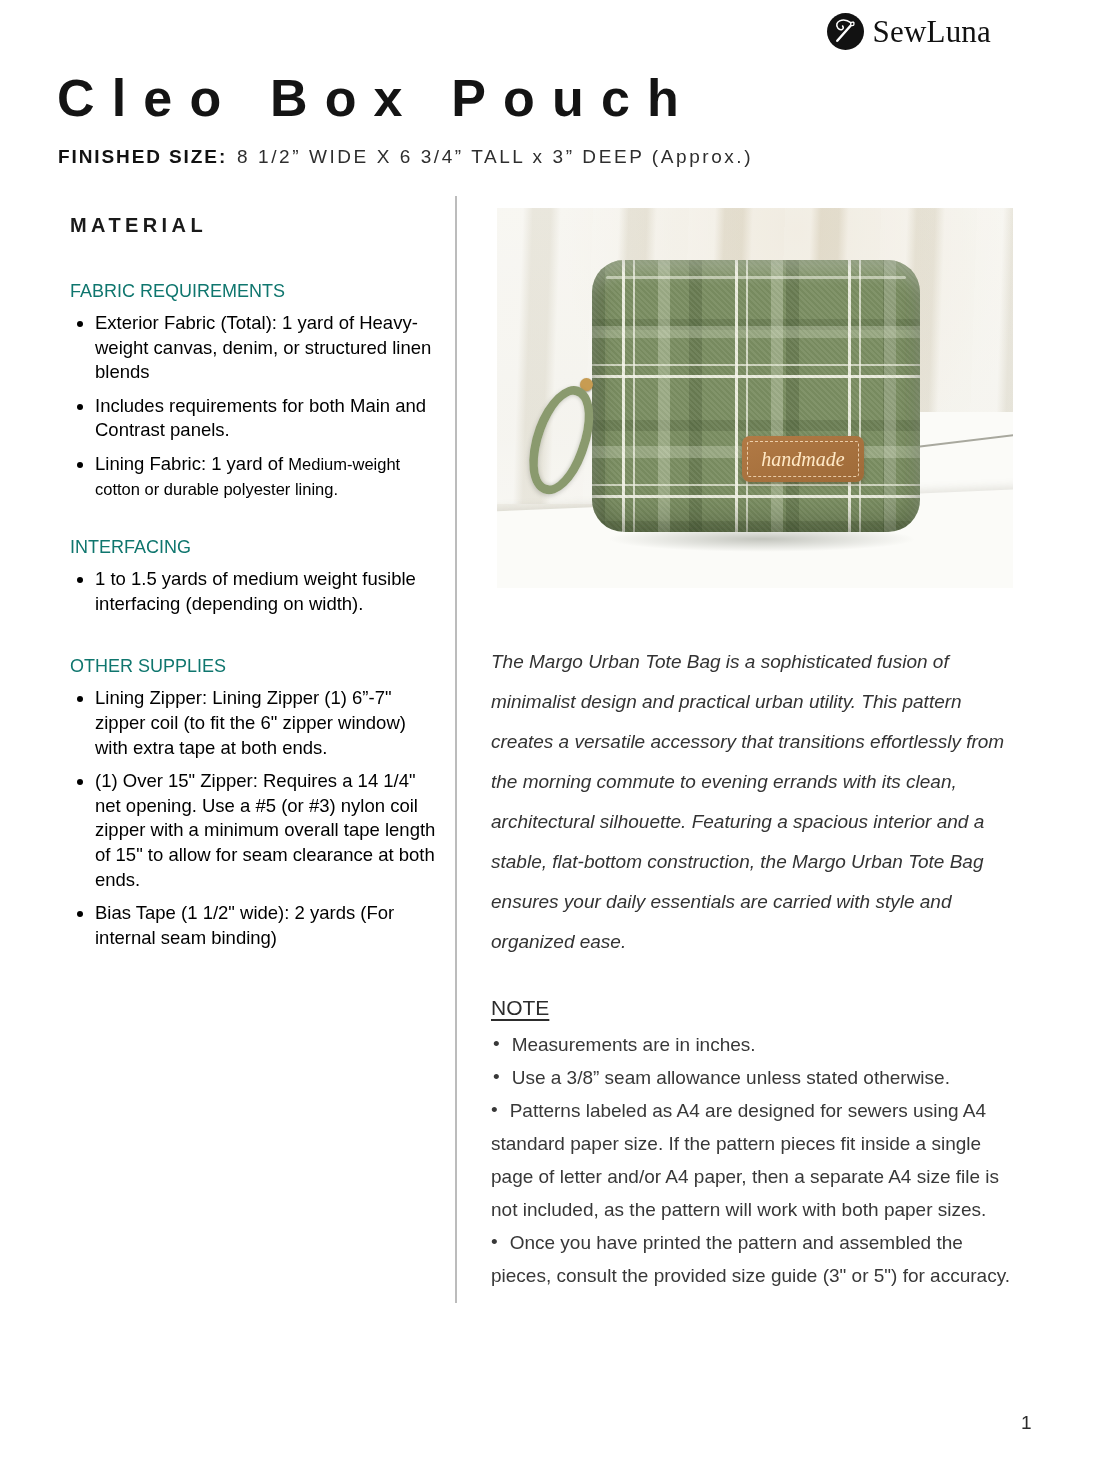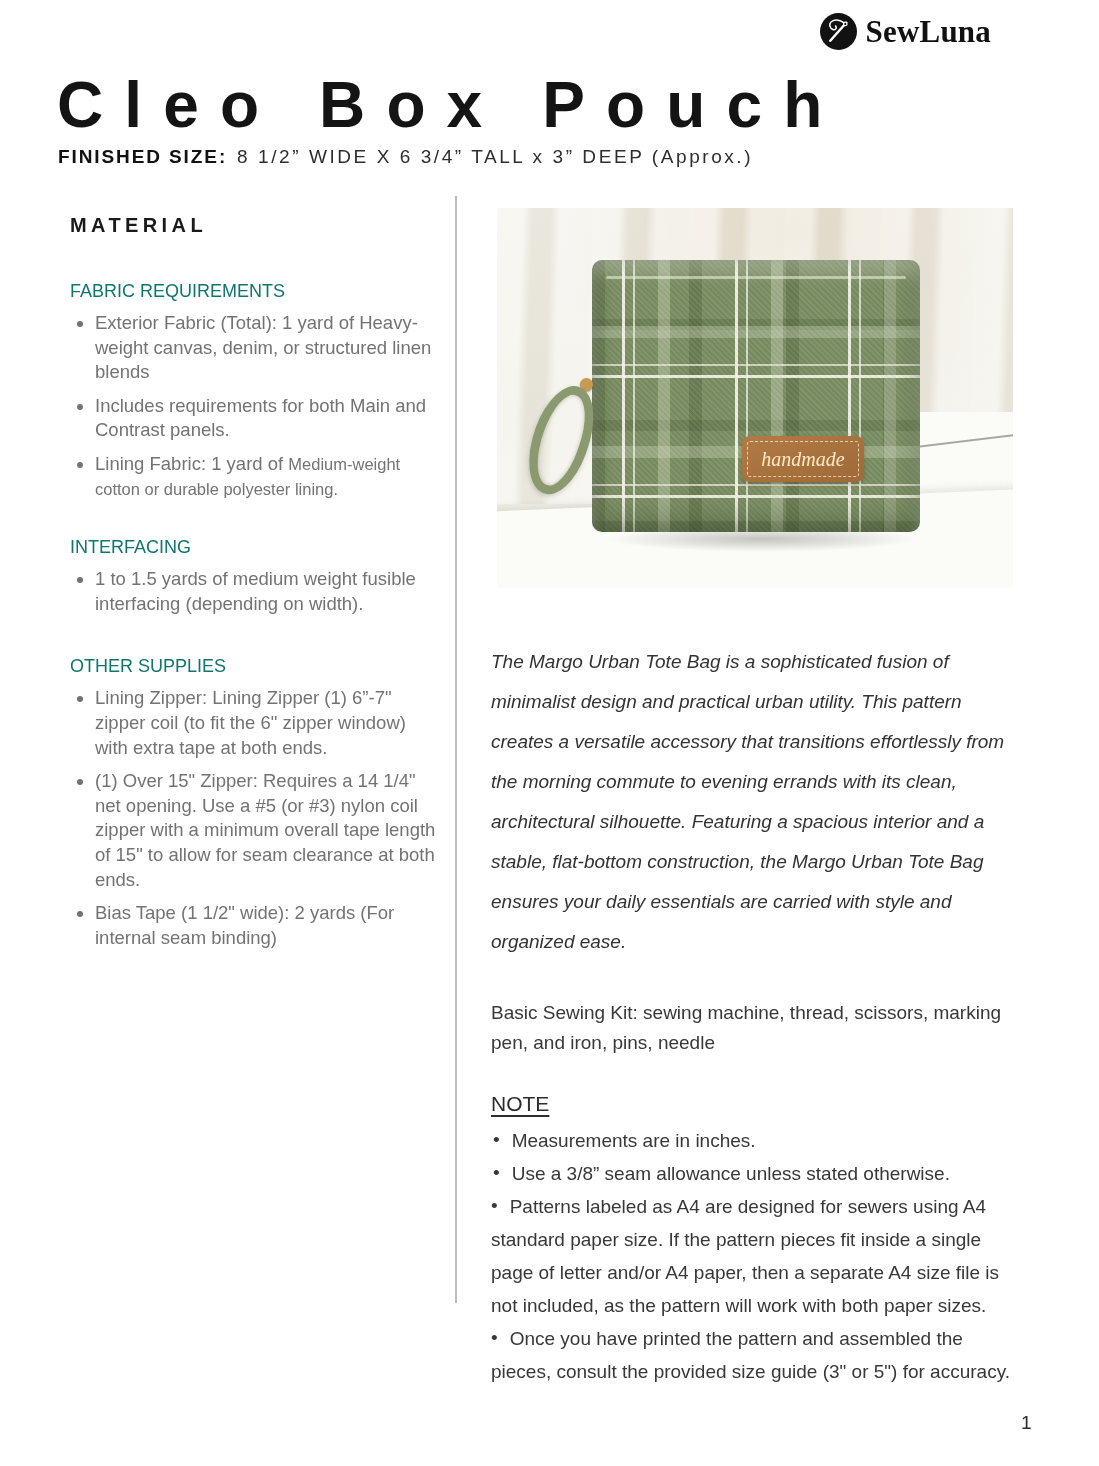--- a/index.html
+++ b/index.html
@@ -7,28 +7,28 @@
   body { font-family:"Liberation Sans", sans-serif; color:#3a3a3a; }
   .page {
     position:relative; width:1099px; height:1466px; background:#ffffff;
     overflow:hidden; margin:0 auto;
   }
 
   
   .brand { position:absolute; top:13px; right:108px; display:flex; align-items:center; gap:9px; }
   .brand .logo-circle { width:37px; height:37px; display:block; }
   .brand .logo-text {
-    font-family:"Liberation Serif", serif; font-weight:700; font-size:31px; color:#111;
+    font-family:"Liberation Serif", serif; font-weight:400; font-size:31px; color:#111;
     letter-spacing:0.2px;
   }
 
   
   .title {
     position:absolute; left:57px; top:68px;
-    font-size:64px; font-weight:700; color:#141414;
+    font-size:52px; font-weight:700; color:#141414;
     letter-spacing:0.33em; white-space:nowrap;
   }
   .finished-size {
     position:absolute; left:58px; top:146px; font-size:19px; color:#2e2e2e;
     letter-spacing:0.135em; white-space:nowrap;
   }
   .finished-size .fs-label { font-weight:700; color:#121212; letter-spacing:0.10em; margin-right:10px; }
 
   
   .divider { position:absolute; left:455px; top:196px; width:2px; height:1107px; background:#bcbcbc; }
@@ -36,21 +36,21 @@
   .left-col { position:absolute; left:70px; top:214px; width:370px; }
   .material-heading {
     font-size:20px; font-weight:700; color:#1a1a1a; letter-spacing:0.22em; margin-bottom:44px;
   }
   .sec-heading {
     font-size:18px; font-weight:400; color:#0f766e;
     text-underline-offset:4px; text-decoration-thickness:1.5px;
     margin-bottom:9px;
   }
   .left-col ul { list-style:disc outside; padding-left:25px; margin-bottom:0; }
-  .left-col li { font-size:18.5px; line-height:24.6px; margin-bottom:9px; color:#737373; }
+  .left-col li { font-size:18.5px; line-height:24.6px; margin-bottom:9px; color:#000000; }
   .left-col li:last-child { margin-bottom:0; }
   .left-col .sec { margin-bottom:0; }
   .gap-a { height:36px; } 
   .gap-b { height:40px; } 
   .small-inline { font-size:16.5px; }
 
   
   .photo {
     position:absolute; left:497px; top:208px; width:516px; height:380px; overflow:hidden;
     background:
@@ -74,21 +74,21 @@
   .tabletop {
     position:absolute; left:-14px; bottom:-42px; width:110%; height:130px; background:#fbfbf8;
     transform:rotate(-2.4deg); box-shadow:0 -3px 8px rgba(120,115,100,0.18);
   }
   .pouch-shadow {
     position:absolute; left:110px; top:318px; width:310px; height:26px; border-radius:50%;
     background:radial-gradient(ellipse, rgba(90,95,80,0.35) 0%, rgba(90,95,80,0) 70%);
   }
   .pouch {
     position:absolute; left:95px; top:52px; width:328px; height:272px;
-    border-radius:10px;
+    border-radius:32px;
     background-color:#7b8e62;
     background-image:
       repeating-linear-gradient(45deg, rgba(255,255,255,0.05) 0 2px, rgba(0,0,0,0.03) 2px 4px),
       repeating-linear-gradient(90deg,
         transparent 0 30px, rgba(246,246,234,0.92) 30px 33px,
         transparent 33px 41px, rgba(246,246,234,0.72) 41px 43px,
         transparent 43px 66px, rgba(219,227,202,0.35) 66px 78px,
         transparent 78px 113px),
       repeating-linear-gradient(0deg,
         transparent 0 34px, rgba(246,246,234,0.9) 34px 37px,
@@ -213,21 +213,20 @@
       <div class="zip-pull"></div>
       <div class="hm-label">
         <span>handmade</span>
       </div>
     </div>
     <div class="strap"></div>
   </div>
 
   <div class="right-col">
     <p class="description">The Margo Urban Tote Bag is a sophisticated fusion of minimalist design and practical urban utility. This pattern creates a versatile accessory that transitions effortlessly from the morning commute to evening errands with its clean, architectural silhouette. Featuring a spacious interior and a stable, flat-bottom construction, the Margo Urban Tote Bag ensures your daily essentials are carried with style and organized ease.</p>
-    <p class="sewing-kit">Basic Sewing Kit: sewing machine, thread, scissors, marking pen, and iron, pins, needle</p>
 
     <div class="note-heading">NOTE</div>
     <div class="note-item indented">
       <span class="bullet">•</span><span>Measurements are in inches.</span>
     </div>
     <div class="note-item indented">
       <span class="bullet">•</span><span>Use a 3/8” seam allowance unless stated otherwise.</span>
     </div>
     <div class="note-item">
       <span class="bullet">•</span><span>Patterns labeled as A4 are designed for sewers using A4 standard paper size. If the pattern pieces fit inside a single page of letter and/or A4 paper, then a separate A4 size file is not included, as the pattern will work with both paper sizes.</span>

